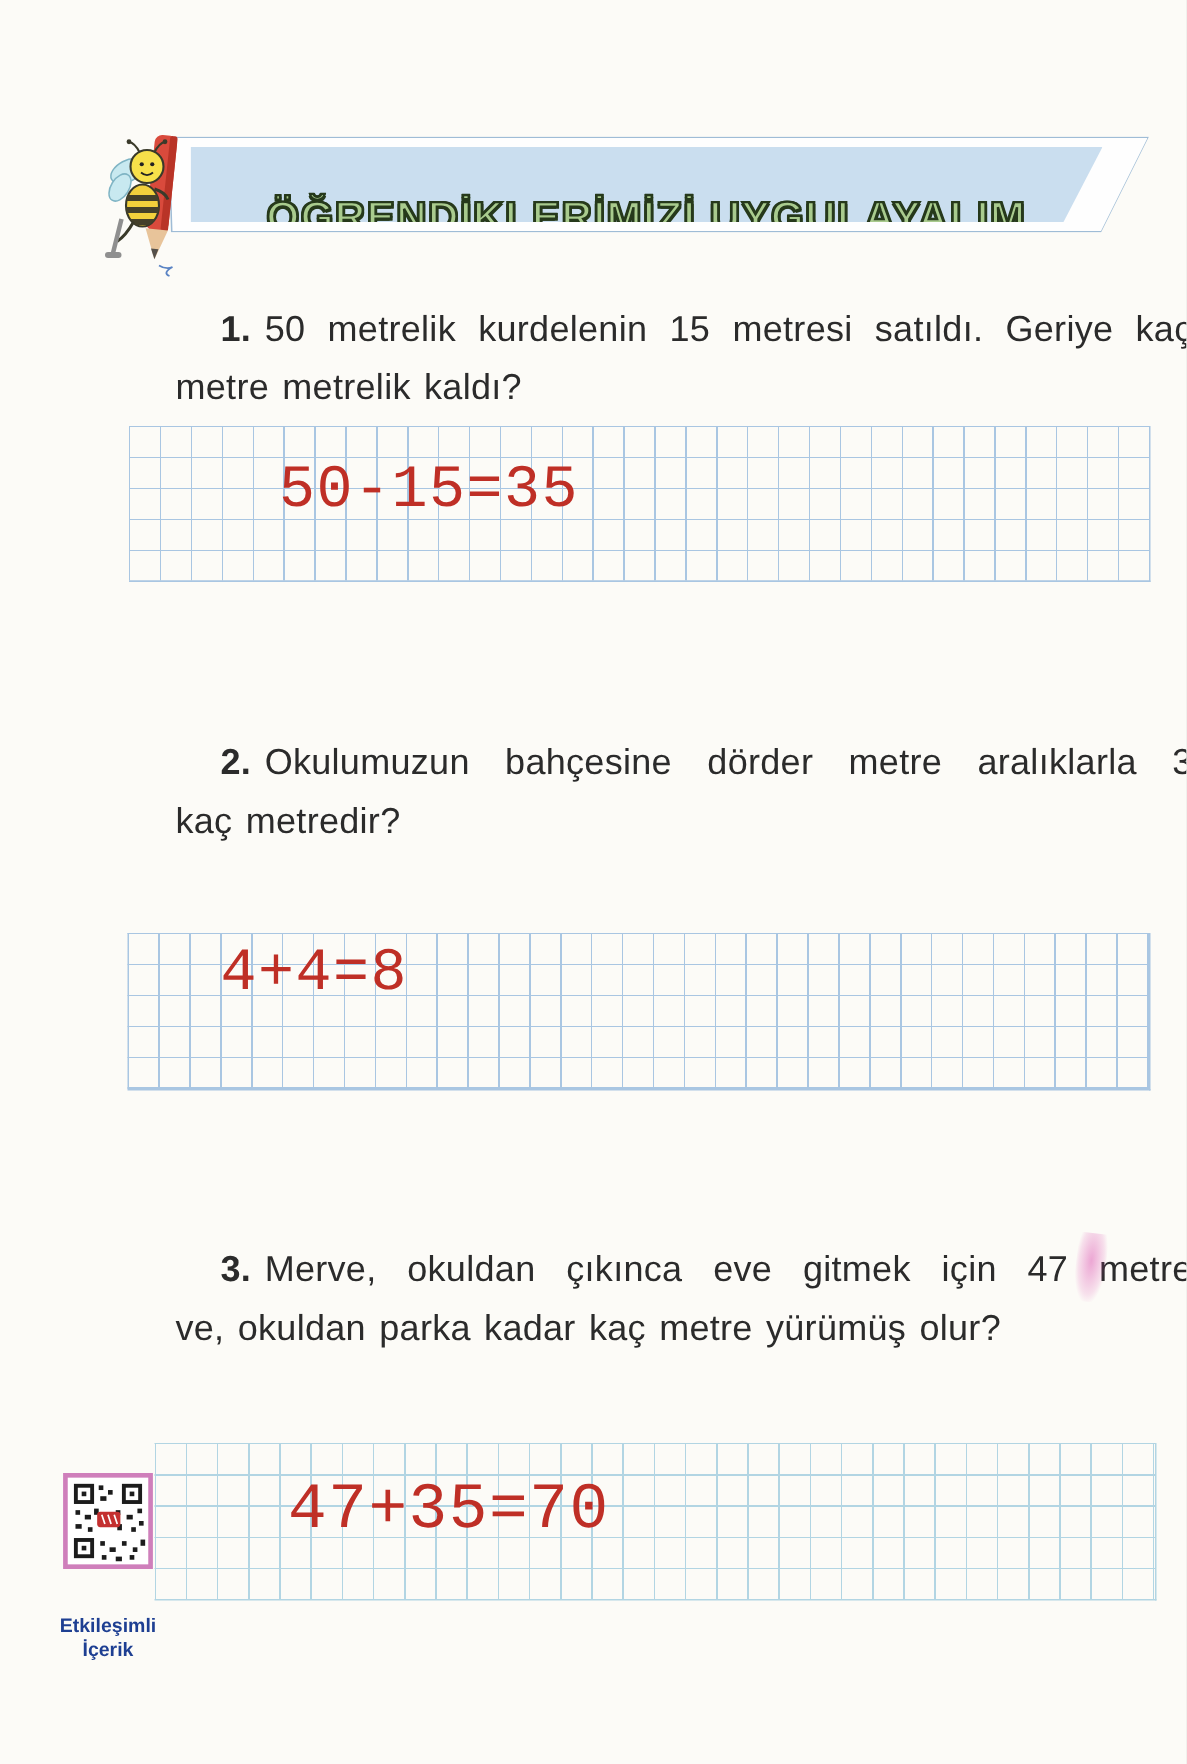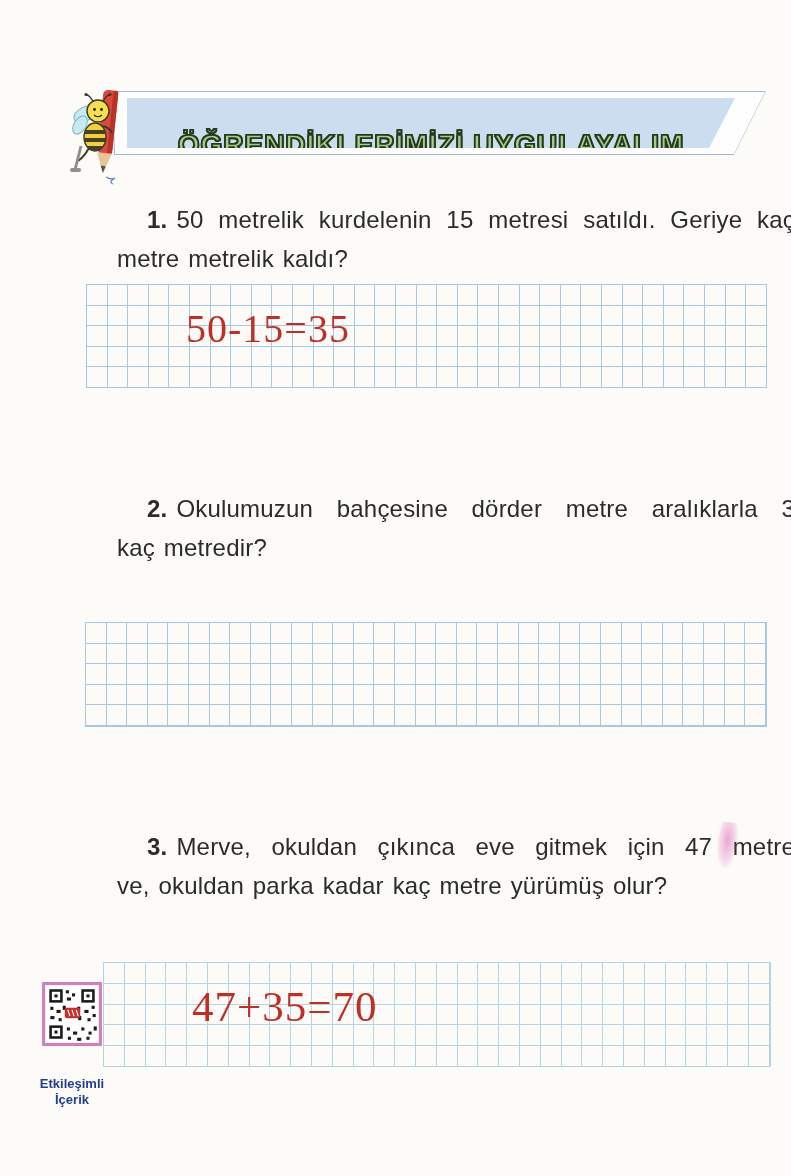--- a/index.html
+++ b/index.html
@@ -77,21 +77,21 @@
       repeating-linear-gradient(to bottom, var(--grid_line_alt) 0 1px, transparent 1px 20.8px);
     border-right-color:var(--grid_line_alt);
     border-bottom-color:var(--grid_line_alt);
   }
   #grid1{left:86px;top:284px;width:680px;height:103px;}
   #grid2{left:85px;top:622px;width:681px;height:104px;}
   #grid3{left:103px;top:962px;width:667px;height:104px;}
 
   .answer{
     position:absolute;color:var(--answer_red);
-    font-size:40px;letter-spacing:1px;font-family:Liberation Serif, serif;
+    font-size:40px;letter-spacing:1px;font-family:Liberation Mono, monospace;
   }
   #ans1{left:186px;top:305px;}
   #ans2{left:147px;top:627px;}
   #ans3{left:192px;top:982px;font-size:43px;}
 
   
   .qr{position:absolute;left:42px;top:982px;width:60px;height:64px;}
   .qr-label{
     position:absolute;left:26px;top:1076px;width:92px;
     text-align:center;font-size:13px;font-weight:bold;line-height:16px;
@@ -168,20 +168,21 @@
 
   <div class="grid" id="grid1"></div>
   <div class="answer" id="ans1">50-15=35</div>
 
   <div class="q" id="q2">
     <div class="line first"><span class="qnum">2.</span><span>Okulumuzun bahçesine dörder metre aralıklarla 3</span></div>
     <div class="line last">kaç metredir?</div>
   </div>
 
   <div class="grid" id="grid2"></div>
+  <div class="answer" id="ans2">4+4=8</div>
 
   <div class="q" id="q3">
     <div class="line first"><span class="qnum">3.</span><span>Merve, okuldan çıkınca eve gitmek için 47 metre</span></div>
     <div class="line last">ve, okuldan parka kadar kaç metre yürümüş olur?</div>
   </div>
 
   <div class="pink-mark"></div>
 
   <div class="grid alt" id="grid3"></div>
   <div class="answer" id="ans3">47+35=70</div>

